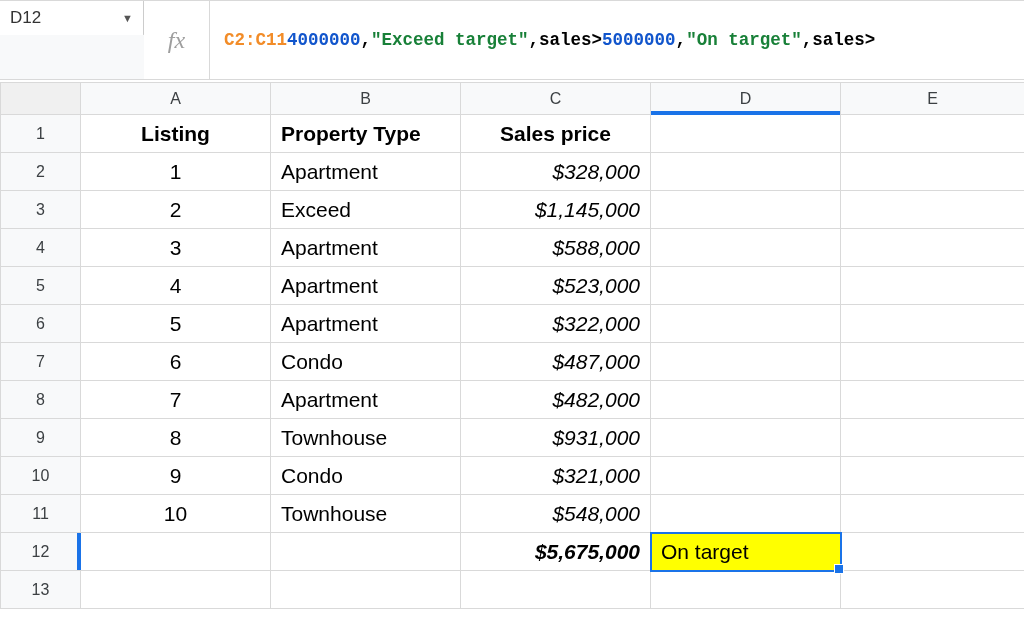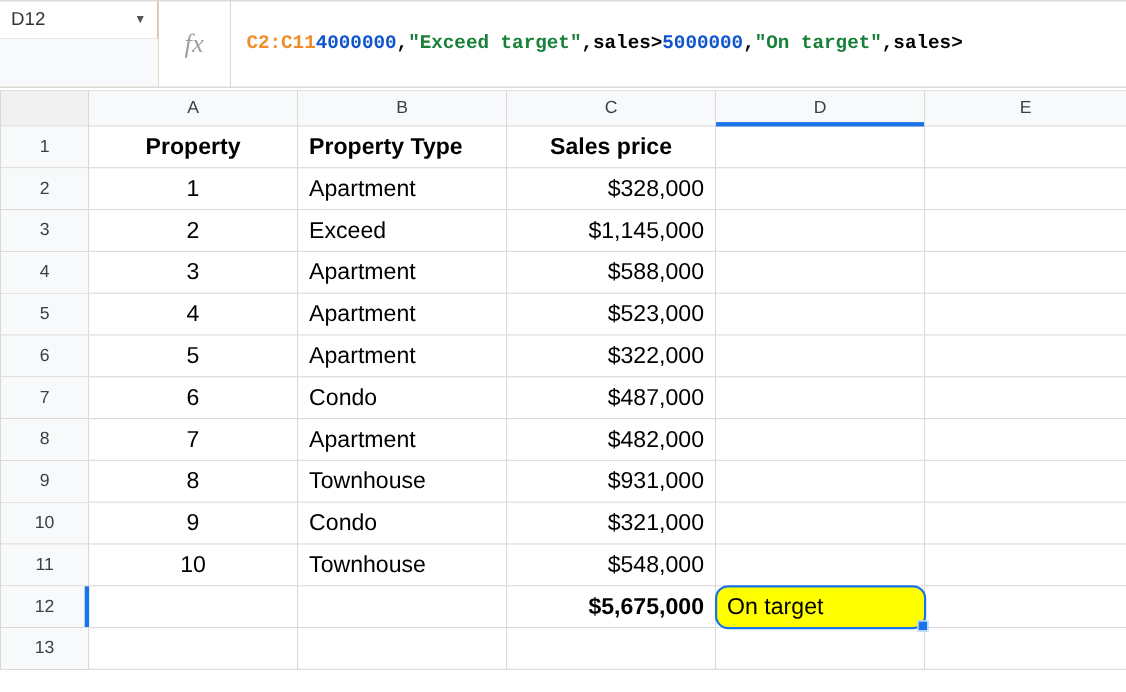--- a/index.html
+++ b/index.html
@@ -150,30 +150,29 @@
   col.cD { width: 190px; }
   col.cE { width: 184px; }
 
   td .cell {
     padding: 4px 10px;
     white-space: nowrap;
     overflow: hidden;
     font-size: 21px;
   }
   .center { text-align: center; }
-  .right  { text-align: right; }
+  .right  { text-align: right; font-style: italic; }
   .bold   { font-weight: 700; }
 
   
   td.sel {
     outline: 2.5px solid #1a73e8;
     outline-offset: -1px;
     background: #ffff00;
     position: relative;
-    border-radius: 11px;
   }
   td.sel::after {
     content: '';
     position: absolute;
     right: -4px;
     bottom: -4px;
     width: 8px;
     height: 8px;
     background: #1a73e8;
     border: 1px solid #fff;
@@ -225,21 +224,21 @@
           <th>B</th>
           <th>C</th>
           <th class="col-sel">D</th>
           <th>E</th>
         </tr>
     </thead>
     <tbody id="sheet-body">
         <tr>
           <th>1</th>
           <td>
-            <div class="cell center bold">Property</div>
+            <div class="cell center bold">Listing</div>
           </td>
           <td>
             <div class="cell bold">Property Type</div>
           </td>
           <td>
             <div class="cell center bold">Sales price</div>
           </td>
           <td>
             <div class="cell "></div>
           </td>

